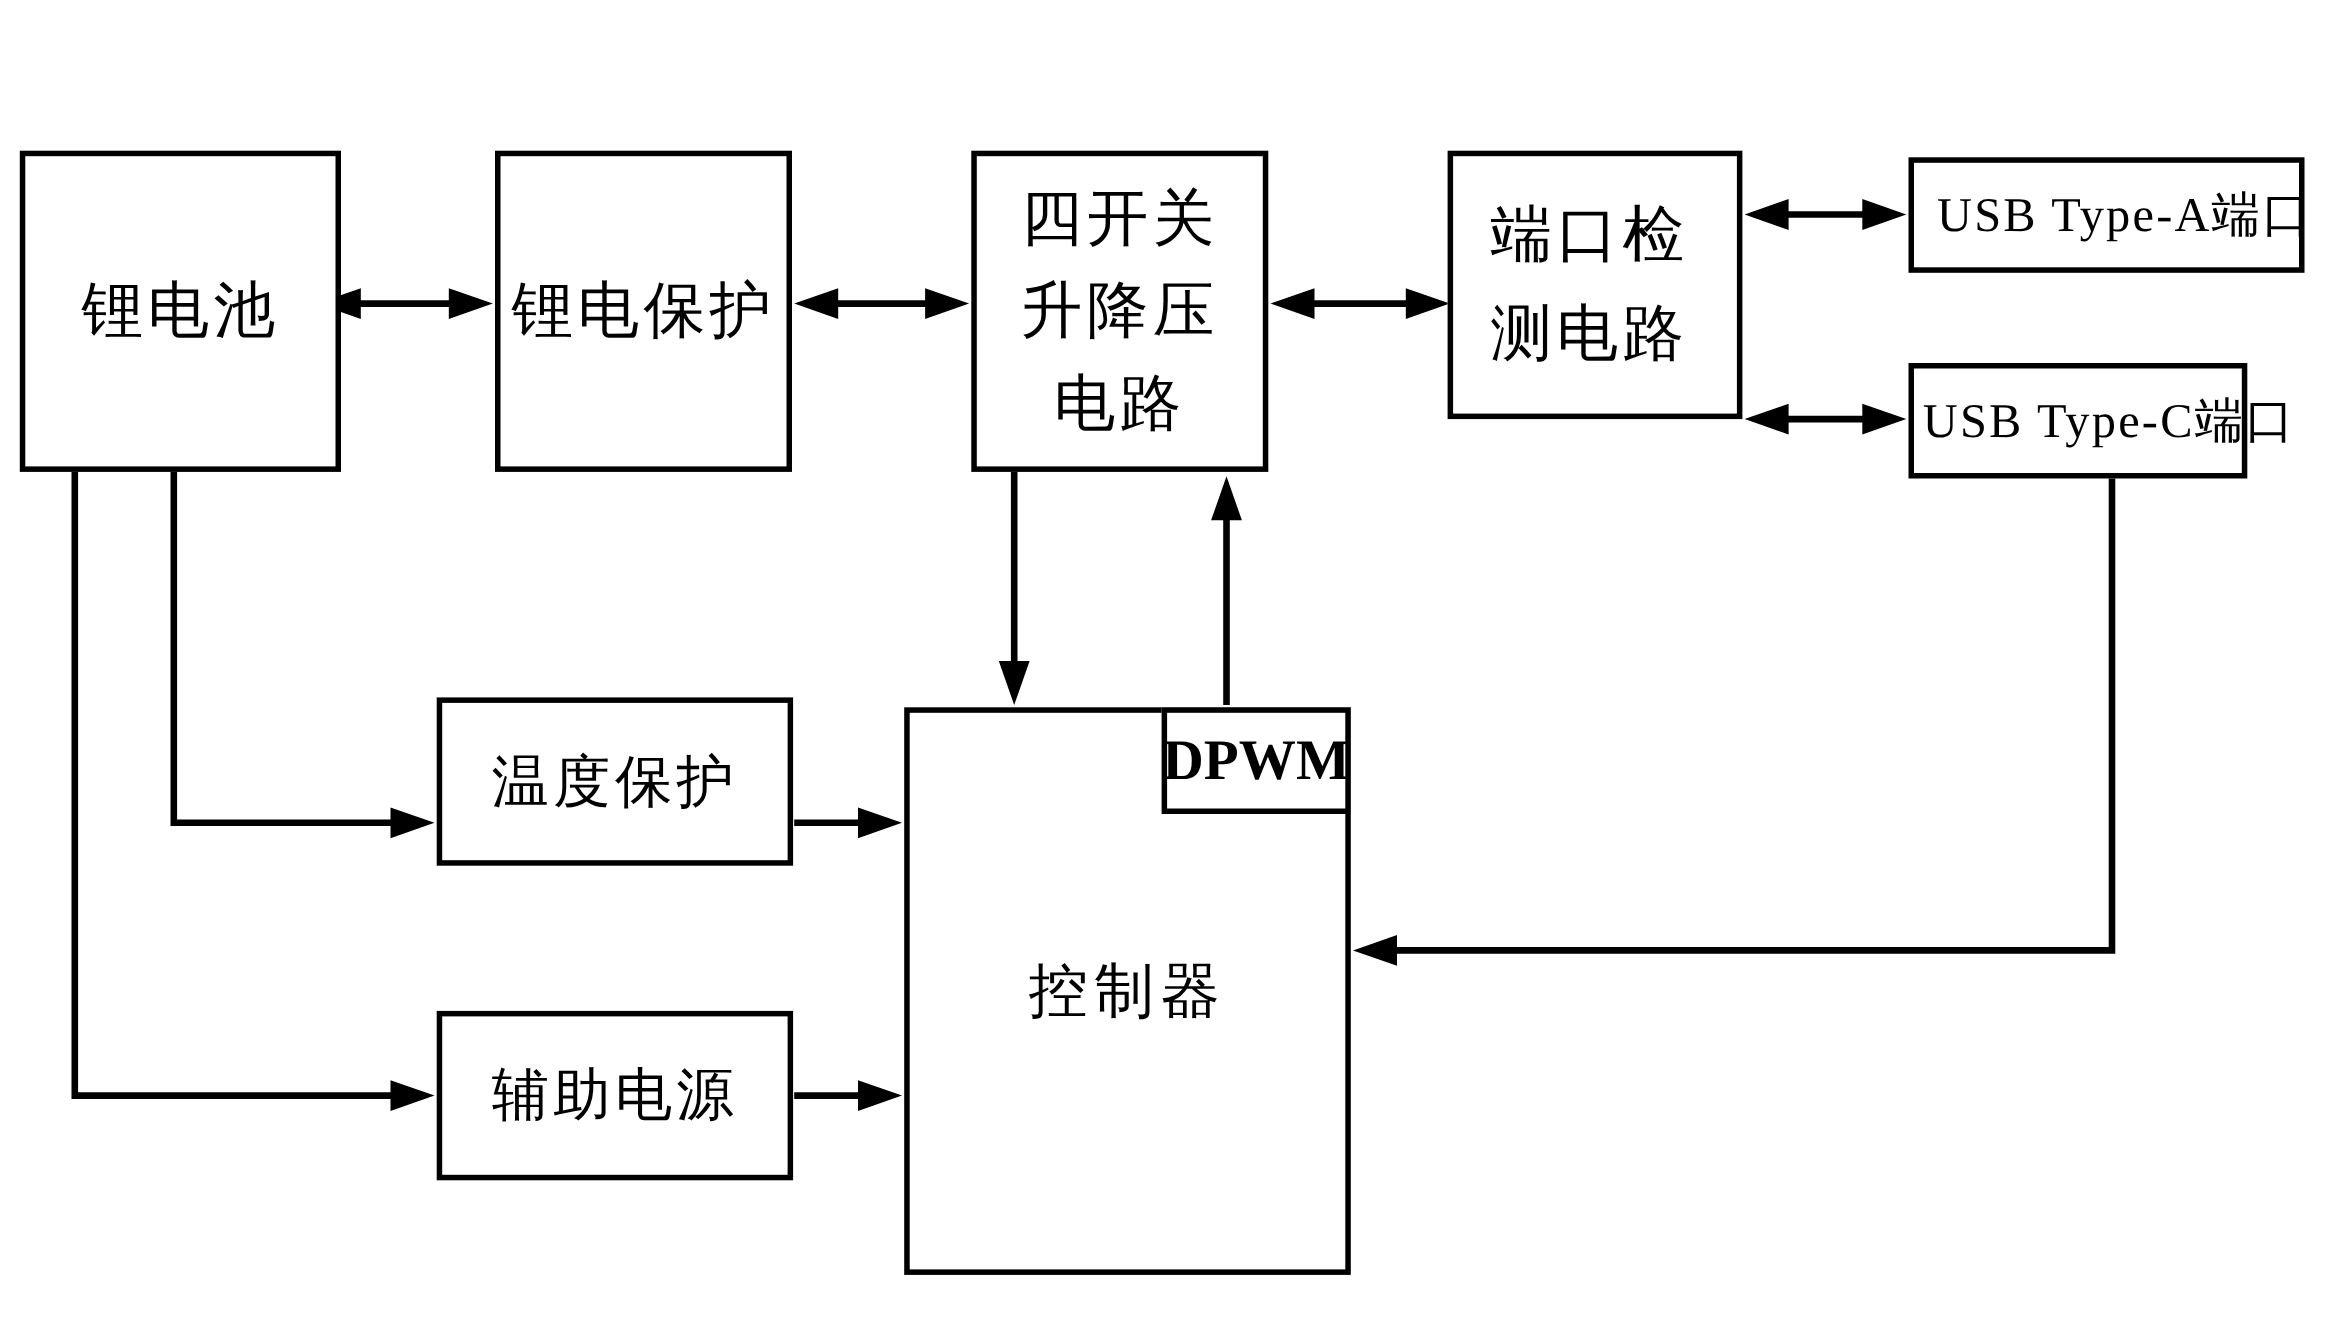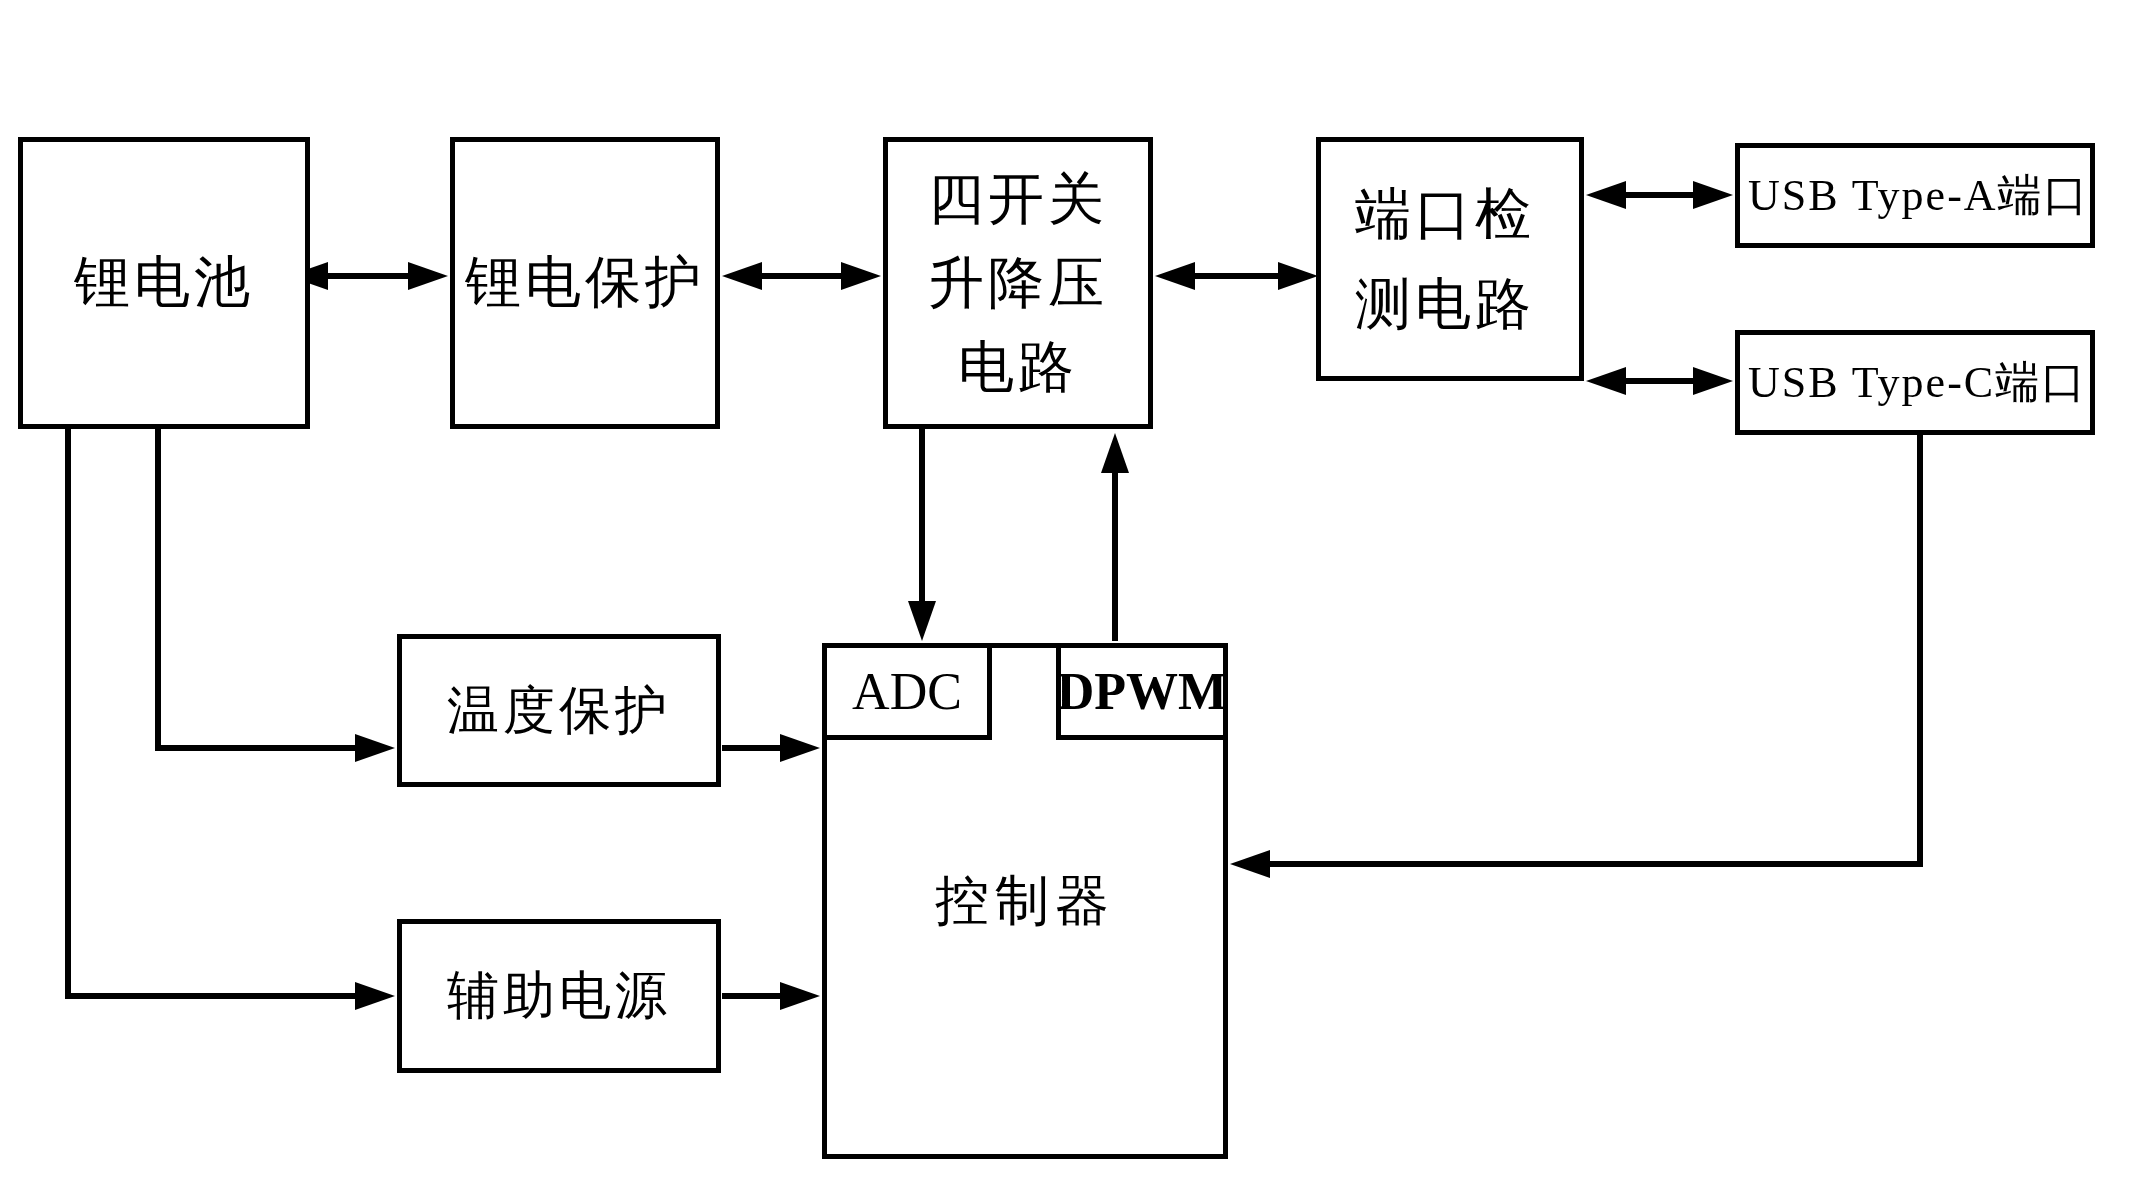--- a/index.html
+++ b/index.html
@@ -24,22 +24,22 @@
   }
   .lbl { display: block; }
   
   #box-battery     { left: 18px;   top: 137px; width: 292px; height: 292px; font-size: 56px; letter-spacing: 4px; }
   #box-protect     { left: 450px;  top: 137px; width: 270px; height: 292px; font-size: 56px; letter-spacing: 4px; }
   #box-buckboost   { left: 883px;  top: 137px; width: 270px; height: 292px; font-size: 56px; }
   #box-buckboost .lbl { width: 190px; line-height: 84px; text-align: center; letter-spacing: 4px; }
   #box-portdetect  { left: 1316px; top: 137px; width: 268px; height: 244px; font-size: 56px; }
   #box-portdetect .lbl { width: 190px; line-height: 90px; text-align: left; letter-spacing: 4px; }
   #box-usba        { left: 1735px; top: 143px; width: 360px; height: 105px; font-size: 44px;
-                     justify-content: flex-start; padding-left: 8px; white-space: nowrap; letter-spacing: 2px; }
-  #box-usbc        { left: 1735px; top: 330px; width: 360px; height: 105px; font-size: 44px;
+                     justify-content: flex-start; padding-left: 21px; white-space: nowrap; letter-spacing: 2px; }
+  #box-usbc        { left: 1735px; top: 330px; width: 308px; height: 105px; font-size: 44px;
                      justify-content: flex-start; padding-left: 8px; white-space: nowrap; letter-spacing: 2px; }
   
   #box-temp        { left: 397px;  top: 634px; width: 324px; height: 153px; font-size: 52px; letter-spacing: 4px; }
   #box-aux         { left: 397px;  top: 919px; width: 324px; height: 154px; font-size: 52px; letter-spacing: 4px; }
   #box-controller  { left: 822px;  top: 643px; width: 406px; height: 516px; font-size: 54px; letter-spacing: 6px; }
   #box-adc         { left: 822px;  top: 643px; width: 170px; height: 97px;  font-size: 52px; z-index: 3; }
   #box-dpwm        { left: 1056px; top: 643px; width: 172px; height: 97px;  font-size: 52px; z-index: 3; font-weight: bold; }
   
   #wires {
     position: absolute;
@@ -84,23 +84,20 @@
   </div>
 
   <div class="box" id="box-aux">
     <span class="lbl">辅助电源</span>
   </div>
 
   <div class="box" id="box-controller">
     <span class="lbl">控制器</span>
   </div>
 
-  <div class="box" id="box-adc">
-    <span class="lbl">ADC</span>
-  </div>
 
   <div class="box" id="box-dpwm">
     <span class="lbl">DPWM</span>
   </div>
 
   <svg id="wires" viewBox="0 0 2129 1204" xmlns="http://www.w3.org/2000/svg">
 
     <g>
       <line class="shaft" x1="324" y1="276" x2="412" y2="276"></line>
       <polygon class="head" points="288,276 328,262 328,290"></polygon>

